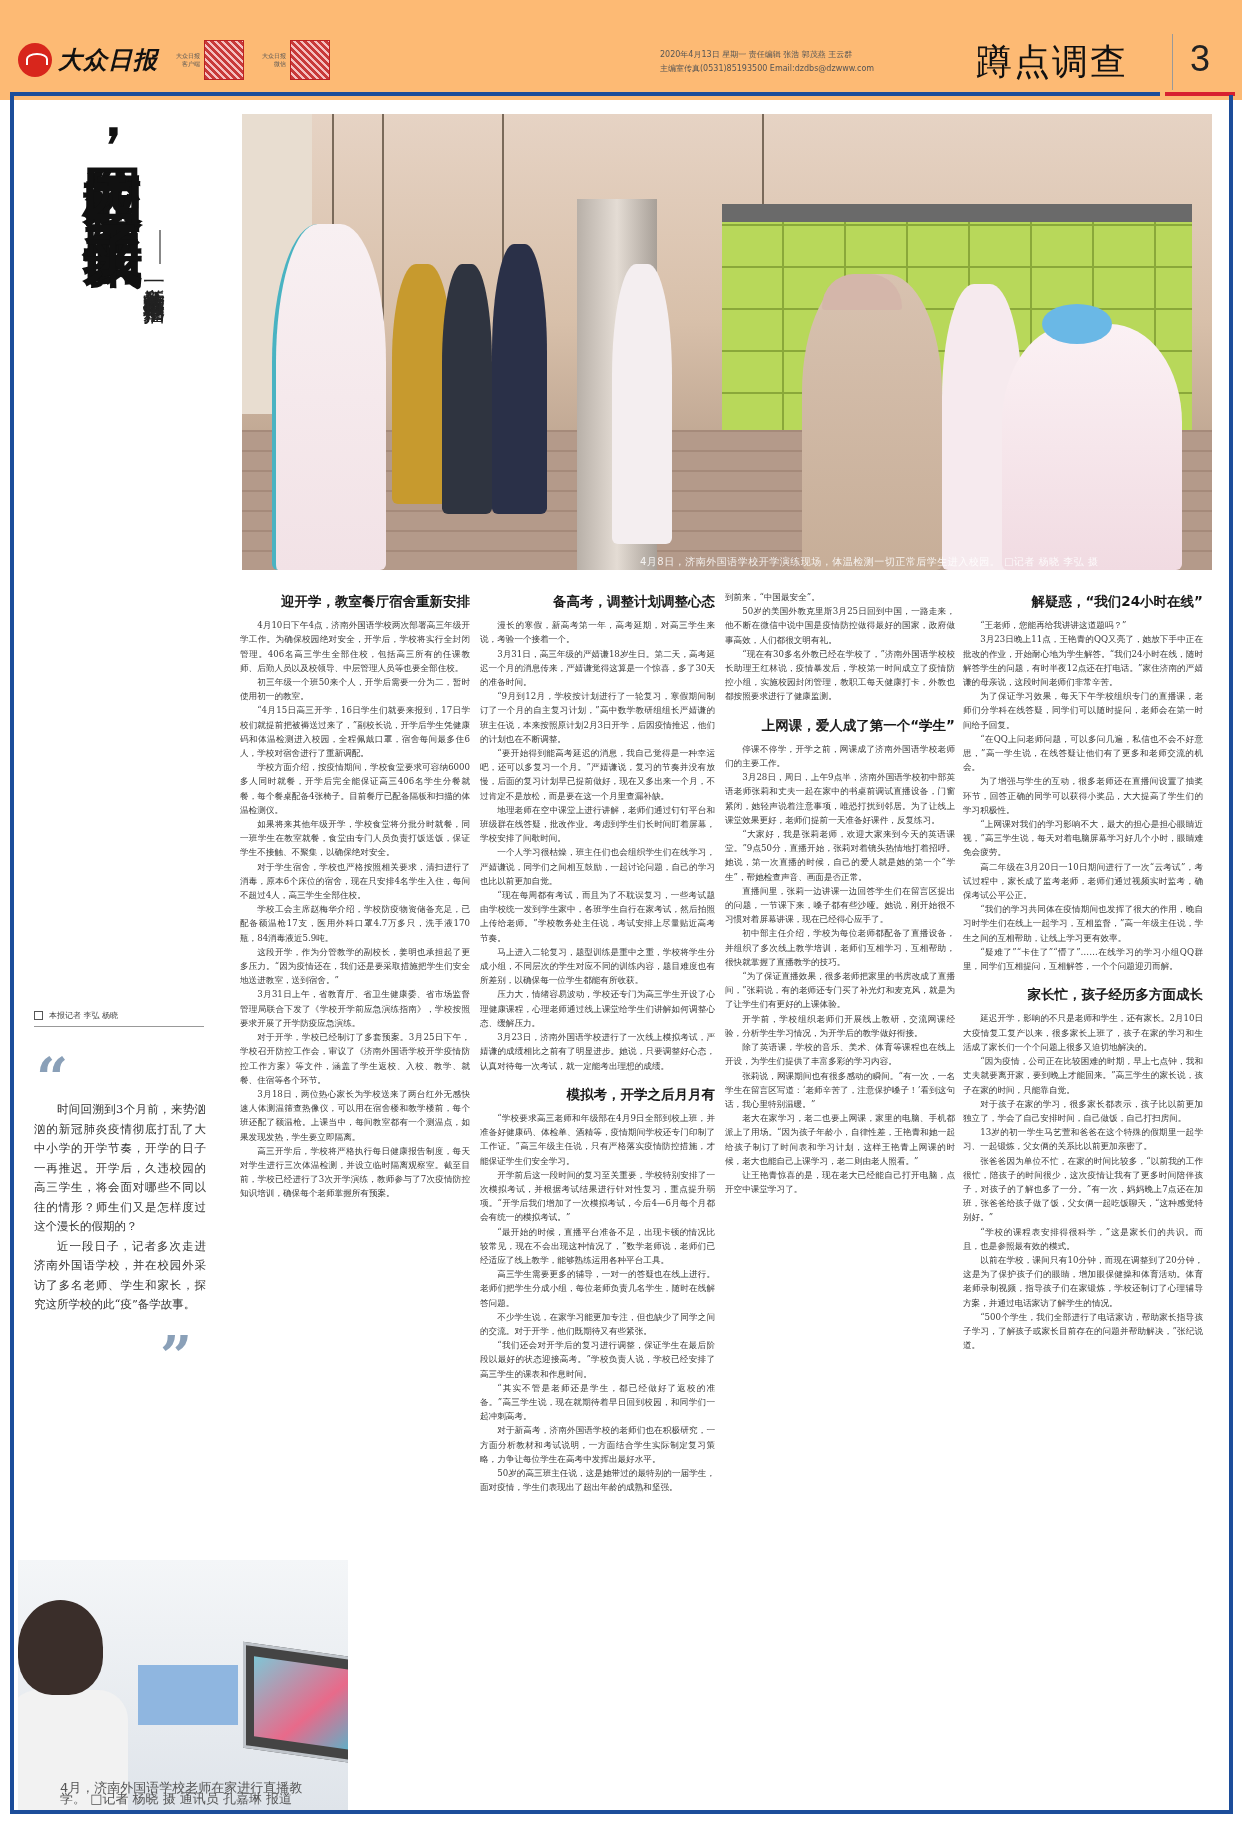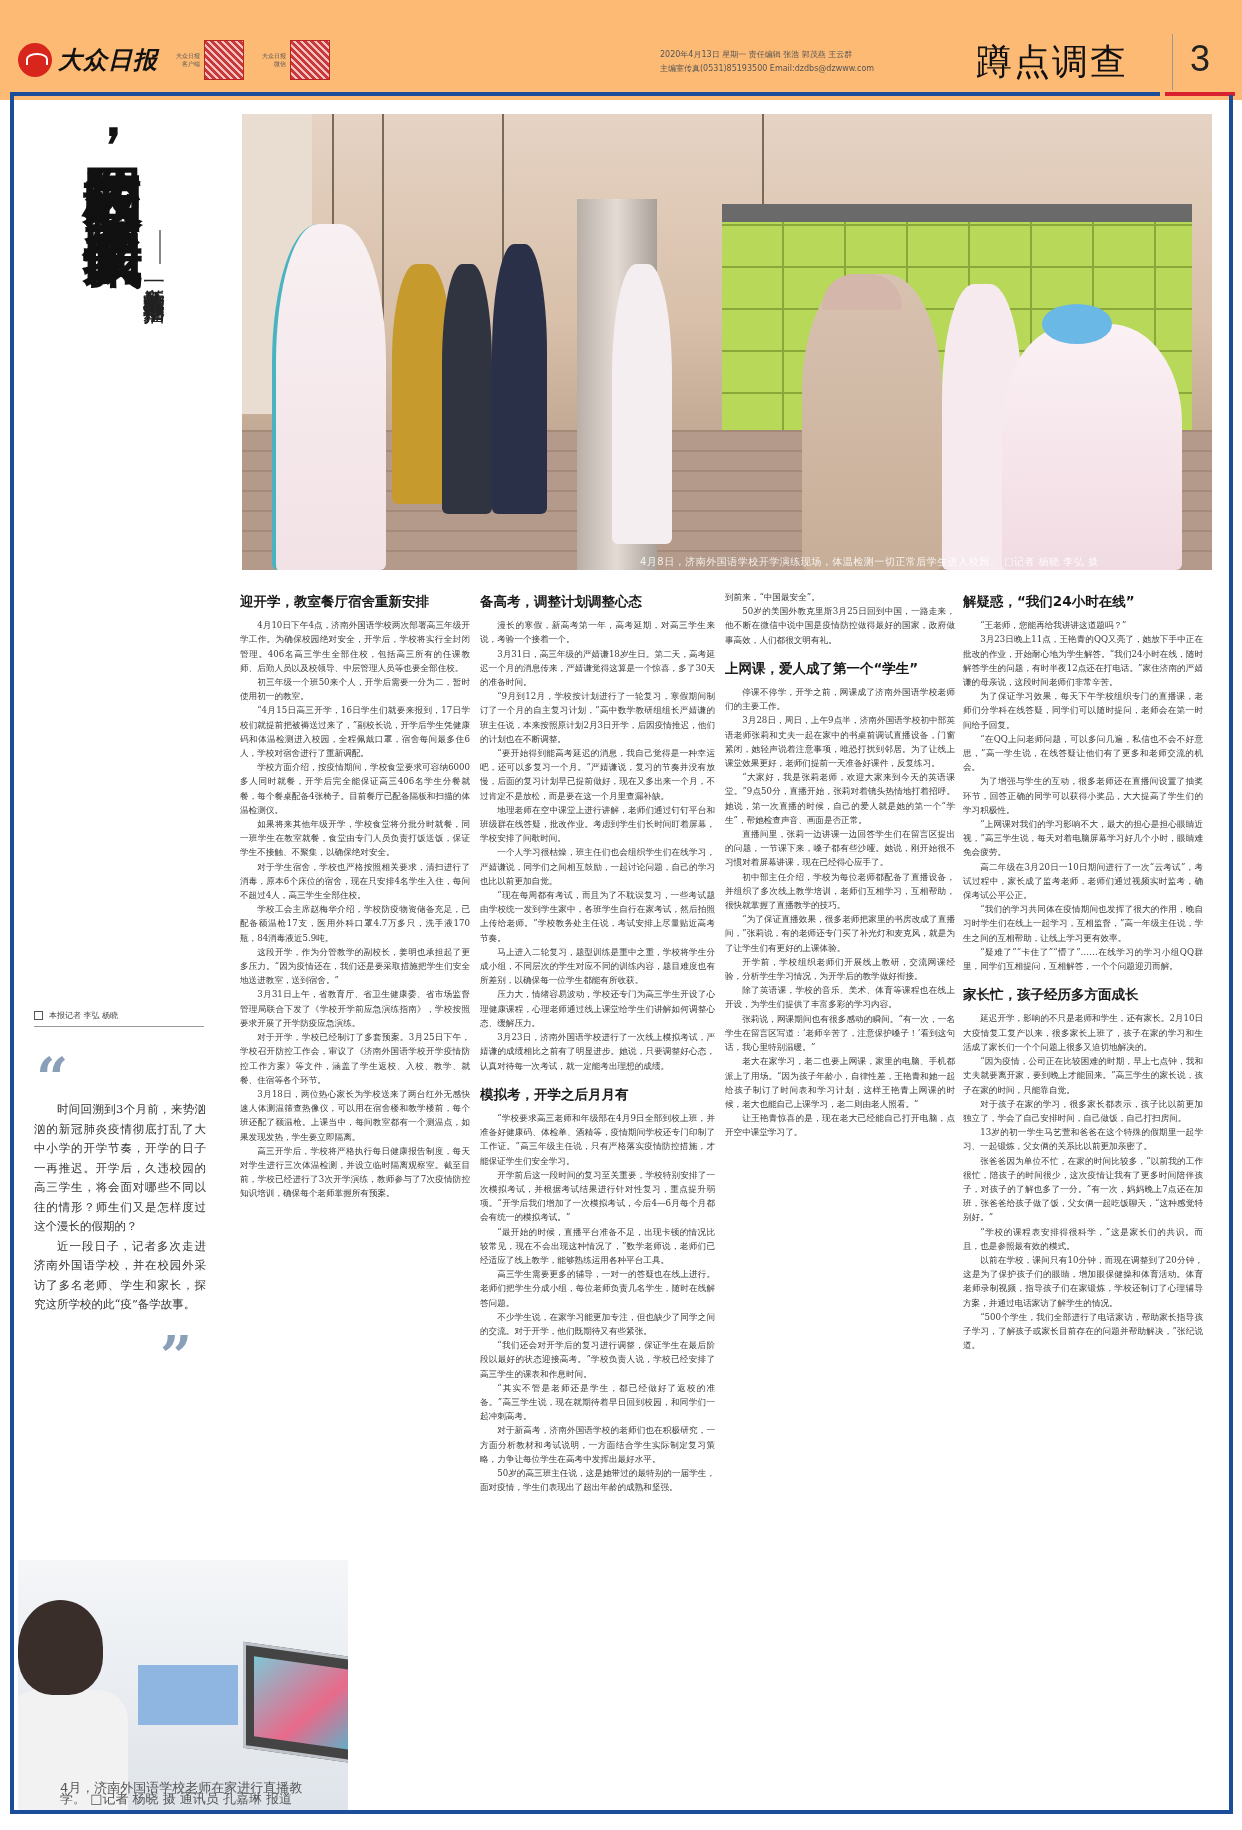--- a/index.html
+++ b/index.html
@@ -42,21 +42,21 @@
   .p4{left:250px;top:130px;width:55px;height:270px;background:#2a3048;}
   .p5{left:370px;top:150px;width:60px;height:280px;background:#f4eef0;}
   .p6{left:560px;top:160px;width:140px;height:296px;background:linear-gradient(180deg,#d8c2b0,#c7ae98);}
   .p6hat{position:absolute;left:580px;top:160px;width:80px;height:36px;background:#d4b6aa;border-radius:40px 40px 4px 4px;}
   .p7{left:700px;top:170px;width:80px;height:286px;background:#f6eaee;}
   .p8{left:760px;top:210px;width:180px;height:246px;background:linear-gradient(180deg,#fbf1f4,#f1dbe2);}
   .p8cap{position:absolute;left:800px;top:190px;width:70px;height:40px;background:#6ab8e6;border-radius:50%;}
   .photo-caption{position:absolute;left:640px;top:555px;font-size:10px;color:#fff;opacity:.85;letter-spacing:.5px;}
   .col{position:absolute;font-size:8.6px;line-height:14.2px;color:#3a3a3a;font-family:"DejaVu Serif",serif;text-align:justify;}
   .col p{margin:0;text-indent:2em;}
-  .col h3{margin:4px 0 10px;text-align:left;font-size:13.5px;font-weight:bold;color:#1a1a1a;font-family:"DejaVu Sans",sans-serif;}
+  .col h3{margin:4px 0 10px;text-align:right;font-size:13.5px;font-weight:bold;color:#1a1a1a;font-family:"DejaVu Sans",sans-serif;}
   .c1{left:240px;top:590px;width:230px;height:1205px;overflow:hidden;}
   .c2{left:480px;top:590px;width:235px;height:1215px;overflow:hidden;}
   .c3{left:725px;top:590px;width:230px;height:1215px;overflow:hidden;}
   .c4{left:963px;top:590px;width:240px;height:1215px;overflow:hidden;}
   .col .sub{margin-top:14px;}
   .photo-inset{position:absolute;left:18px;top:1560px;width:330px;height:250px;overflow:hidden;background:linear-gradient(180deg,#f4f6f8,#dfe4ea);}
   .inset-head{position:absolute;left:0;top:40px;width:85px;height:95px;border-radius:50% 50% 40% 40%;background:#3a2e2a;}
   .inset-body{position:absolute;left:-10px;top:130px;width:120px;height:130px;background:#f2f2f2;border-radius:30px 30px 0 0;}
   .inset-laptop{position:absolute;left:225px;top:90px;width:112px;height:100px;background:#444;border:3px solid #bfc4ca;transform:skewY(8deg);}
   .inset-laptop::after{content:"";position:absolute;left:8px;top:10px;right:8px;bottom:10px;background:linear-gradient(135deg,#7fc6d6,#e86a8a 60%,#5fb0c8);}
@@ -162,20 +162,21 @@
   <p>不少学生说，在家学习能更加专注，但也缺少了同学之间的交流。对于开学，他们既期待又有些紧张。</p>
   <p>“我们还会对开学后的复习进行调整，保证学生在最后阶段以最好的状态迎接高考。”学校负责人说，学校已经安排了高三学生的课表和作息时间。</p>
   <p>“其实不管是老师还是学生，都已经做好了返校的准备。”高三学生说，现在就期待着早日回到校园，和同学们一起冲刺高考。</p>
   <p>对于新高考，济南外国语学校的老师们也在积极研究，一方面分析教材和考试说明，一方面结合学生实际制定复习策略，力争让每位学生在高考中发挥出最好水平。</p>
   <p>50岁的高三班主任说，这是她带过的最特别的一届学生，面对疫情，学生们表现出了超出年龄的成熟和坚强。</p>
 </div>
 
 <div class="col c3">
   <p style="text-indent:0">到前来，“中国最安全”。</p>
   <p>50岁的美国外教克里斯3月25日回到中国，一路走来，他不断在微信中说中国是疫情防控做得最好的国家，政府做事高效，人们都很文明有礼。</p>
+  <p>“现在有30多名外教已经在学校了，”济南外国语学校校长助理王红林说，疫情暴发后，学校第一时间成立了疫情防控小组，实施校园封闭管理，教职工每天健康打卡，外教也都按照要求进行了健康监测。</p>
   <h3 class="sub">上网课，爱人成了第一个“学生”</h3>
   <p>停课不停学，开学之前，网课成了济南外国语学校老师们的主要工作。</p>
   <p>3月28日，周日，上午9点半，济南外国语学校初中部英语老师张莉和丈夫一起在家中的书桌前调试直播设备，门窗紧闭，她轻声说着注意事项，唯恐打扰到邻居。为了让线上课堂效果更好，老师们提前一天准备好课件，反复练习。</p>
   <p>“大家好，我是张莉老师，欢迎大家来到今天的英语课堂。”9点50分，直播开始，张莉对着镜头热情地打着招呼。她说，第一次直播的时候，自己的爱人就是她的第一个“学生”，帮她检查声音、画面是否正常。</p>
   <p>直播间里，张莉一边讲课一边回答学生们在留言区提出的问题，一节课下来，嗓子都有些沙哑。她说，刚开始很不习惯对着屏幕讲课，现在已经得心应手了。</p>
   <p>初中部主任介绍，学校为每位老师都配备了直播设备，并组织了多次线上教学培训，老师们互相学习，互相帮助，很快就掌握了直播教学的技巧。</p>
   <p>“为了保证直播效果，很多老师把家里的书房改成了直播间，”张莉说，有的老师还专门买了补光灯和麦克风，就是为了让学生们有更好的上课体验。</p>
   <p>开学前，学校组织老师们开展线上教研，交流网课经验，分析学生学习情况，为开学后的教学做好衔接。</p>
   <p>除了英语课，学校的音乐、美术、体育等课程也在线上开设，为学生们提供了丰富多彩的学习内容。</p>
   <p>张莉说，网课期间也有很多感动的瞬间。“有一次，一名学生在留言区写道：‘老师辛苦了，注意保护嗓子！’看到这句话，我心里特别温暖。”</p>

